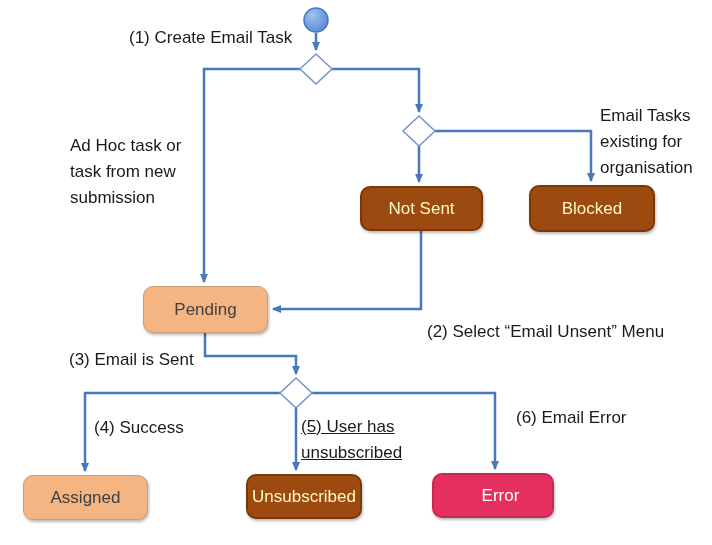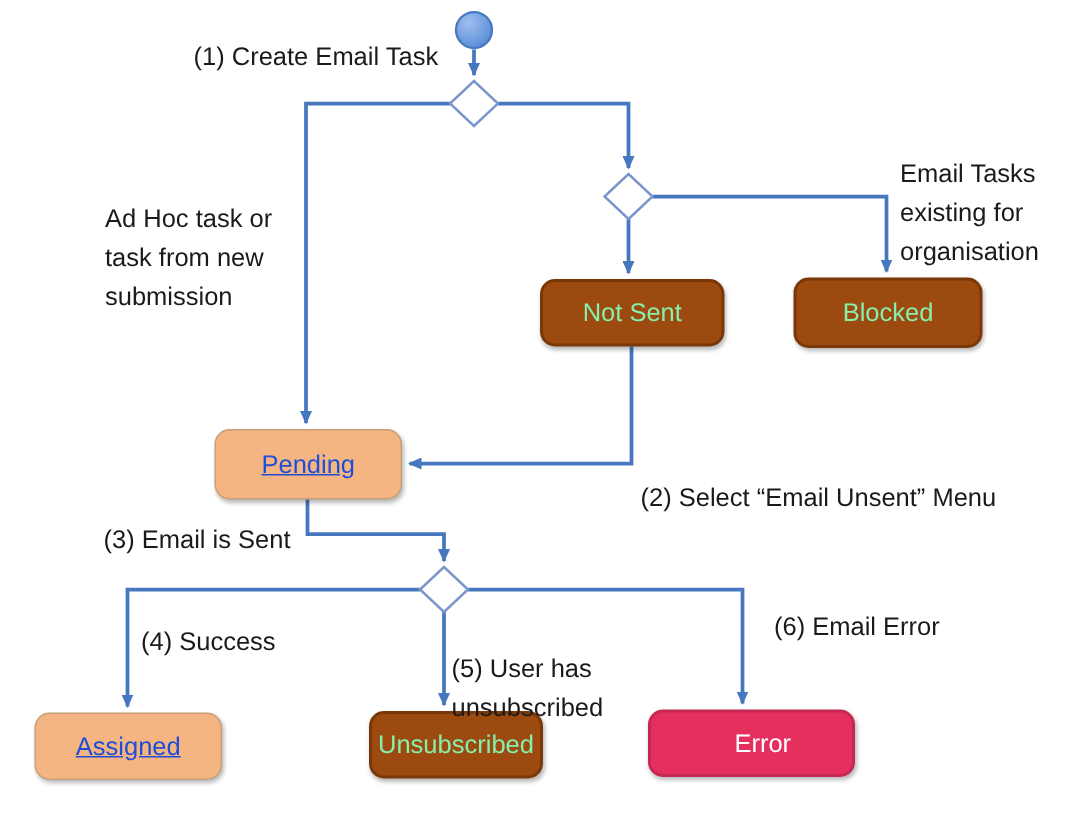--- a/index.html
+++ b/index.html
@@ -20,27 +20,26 @@
     position:absolute;
     display:flex; align-items:center; justify-content:center;
     border-radius:10px;
     font-size:17px;
     box-shadow:1px 2px 3px rgba(0,0,0,0.28);
     box-sizing:border-box;
   }
   .state.brown {
     background:var(--state-brown);
     border:2px solid var(--state-brown-border);
-    color:#86efac;
+    color:#fef9c3;
   }
   .state.peach {
     background:var(--state-peach);
     border:1.5px solid var(--state-peach-border);
-    color:#1d4ed8;
-    text-decoration:underline;
+    color:#404040;
   }
   .state.pink {
     background:var(--state-pink);
     border:2px solid var(--state-pink-border);
     color:#ffffff;
   }
 
   .note {
     position:absolute;
     font-size:17px;
@@ -87,32 +86,32 @@
   <div class="state brown" style="left:360px; top:186px; width:123px; height:45px;">Not Sent</div>
 
   <div class="state brown" style="left:529px; top:185px; width:126px; height:47px;">Blocked</div>
 
   <div class="state peach" style="left:143px; top:286px; width:125px; height:47px;">Pending</div>
 
   <div class="state peach" style="left:23px; top:475px; width:125px; height:45px;">Assigned</div>
 
   <div class="state brown" style="left:218px; top:474px; width:116px; height:45px;margin-left:28px;">Unsubscribed</div>
 
-  <div class="state pink" style="left:432px; top:473px; width:138px; height:45px;padding-left:15px;">Error</div>
+  <div class="state pink" style="left:432px; top:473px; width:122px; height:45px;padding-left:15px;">Error</div>
 
   <div class="note" style="left:129px; top:25px;">(1) Create Email Task</div>
 
 
   <div class="note wrap" style="left:600px; top:103px; width:112px;">Email Tasks existing for organisation</div>
 
   <div class="note wrap" style="left:70px; top:133px; width:128px;">Ad Hoc task or task from new submission</div>
 
   <div class="note" style="left:427px; top:286px;margin-top:33px;">(2) Select “Email Unsent” Menu</div>
 
   <div class="note" style="left:69px; top:347px;">(3) Email is Sent</div>
 
   <div class="note" style="left:94px; top:415px;">(4) Success</div>
 
-  <div class="note wrap" style="left:301px; top:433px; width:116px;">(5) User has unsubscribed</div>
+  <div class="note wrap" style="left:301px; top:414px; width:116px;text-decoration:underline;">(5) User has unsubscribed</div>
 
   <div class="note" style="left:516px; top:405px;">(6) Email Error</div>
 
 </div>
 
 </body></html>

